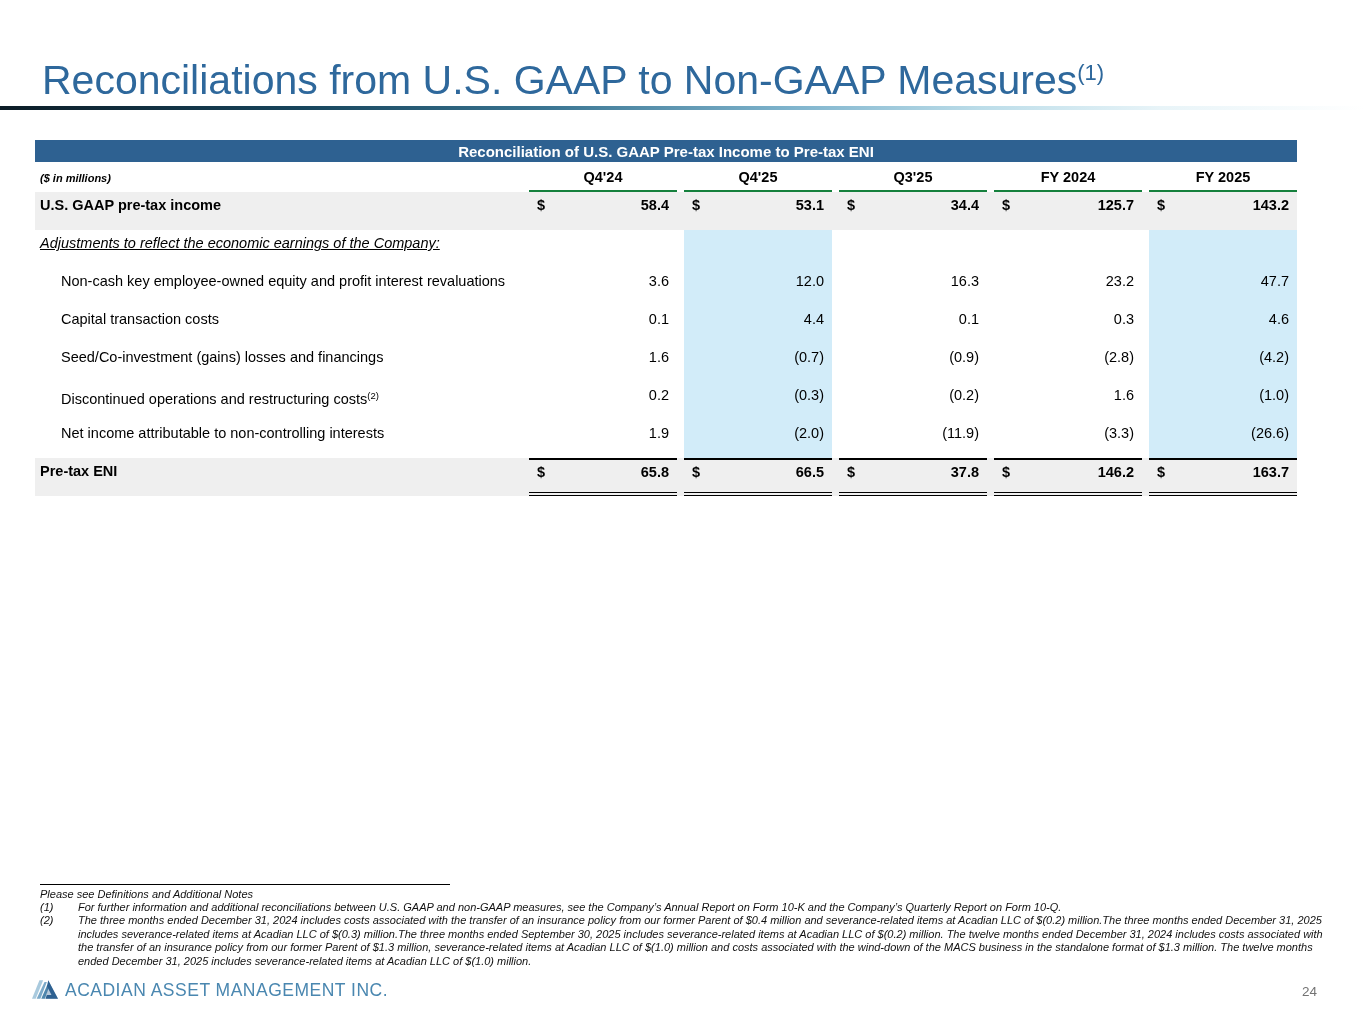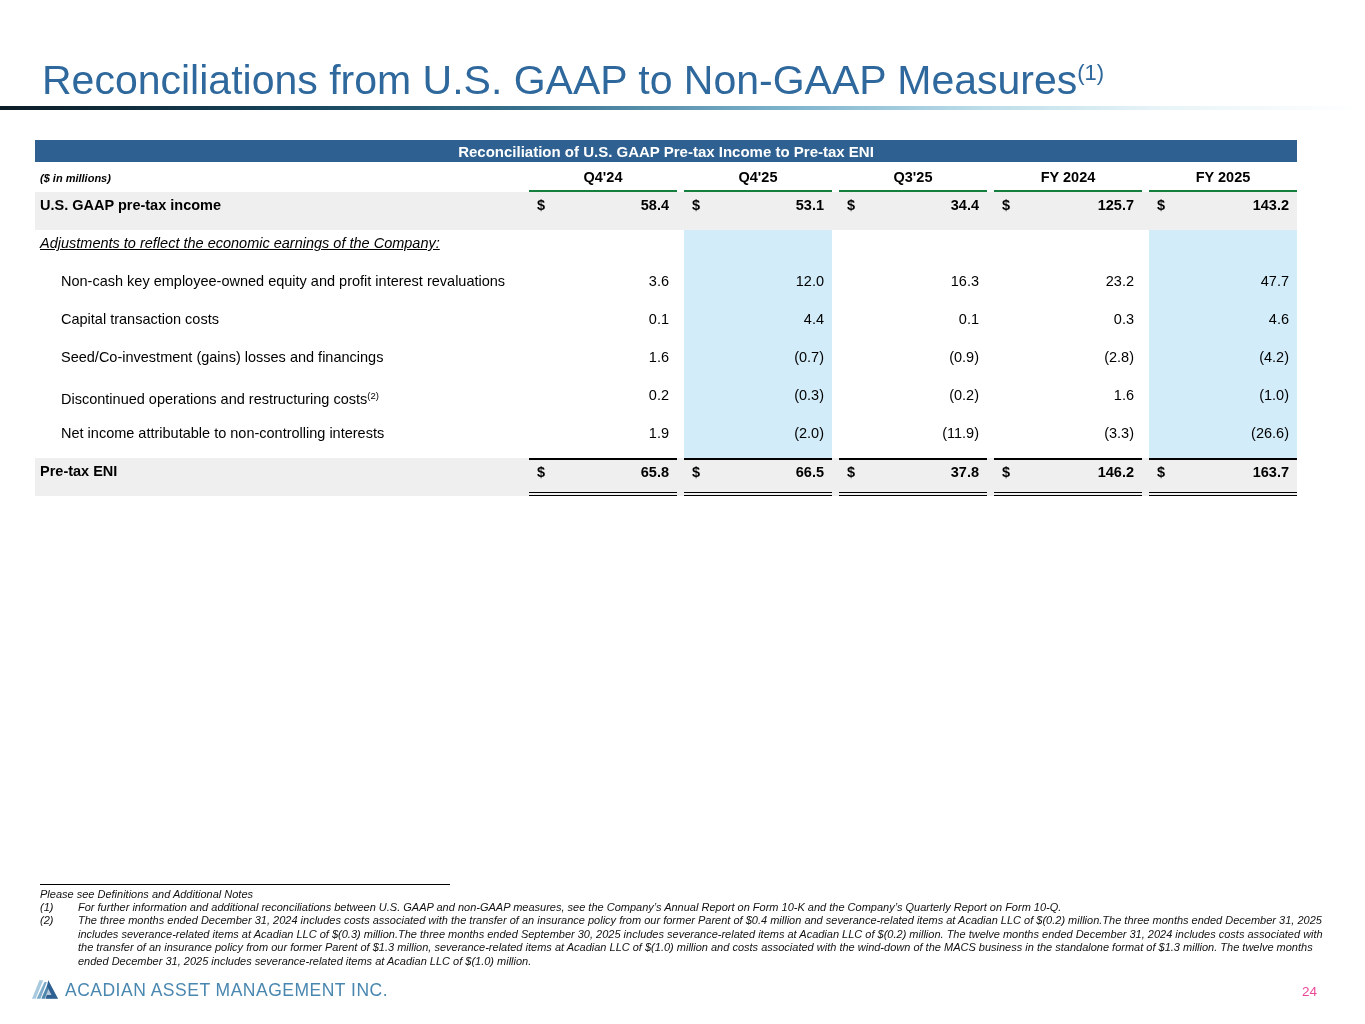--- a/index.html
+++ b/index.html
@@ -86,21 +86,21 @@
 
   
   .footer {
     position: absolute; left: 32px; top: 980px; width: 1303px;
     display: flex; justify-content: space-between; align-items: center;
   }
   .brand { display: flex; align-items: flex-start; gap: 7px; }
   .brand-name {
     font-size: 17.5px; color: #4a87b0; letter-spacing: 0.5px; font-weight: 400;
   }
-  .page-num { font-size: 13.5px; color: #ec4899; padding-right: 18px; }
+  .page-num { font-size: 13.5px; color: #737373; padding-right: 18px; }
 </style>
 </head>
 <body>
 
 <div class="title-wrap">
   <h1><span>Reconciliations from U.S. GAAP to Non-GAAP Measures</span><sup>(1)</sup></h1>
 </div>
 <div class="title-rule"></div>
 
 <div class="table-wrap">

